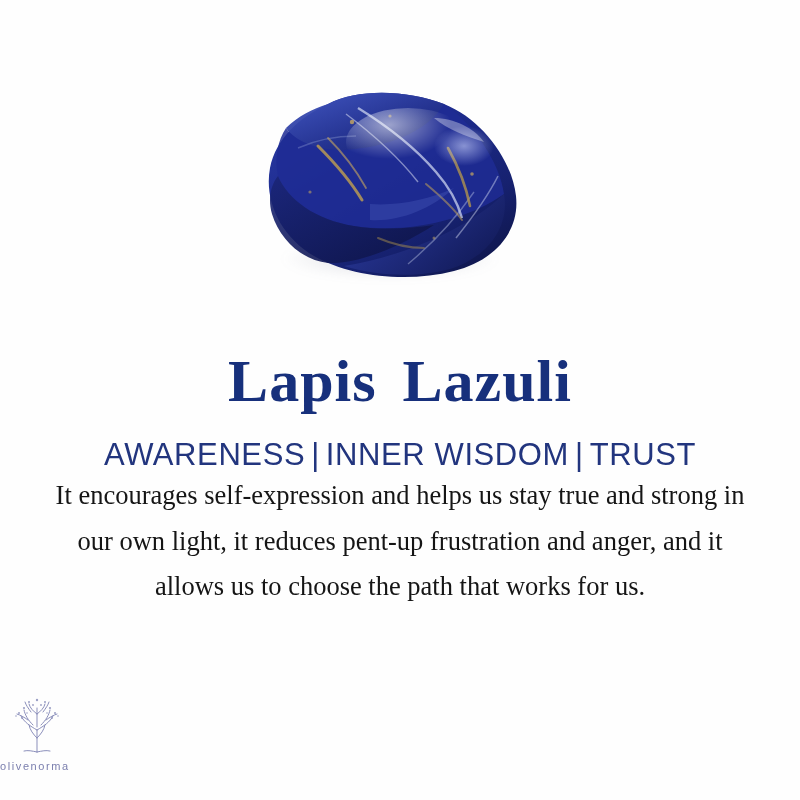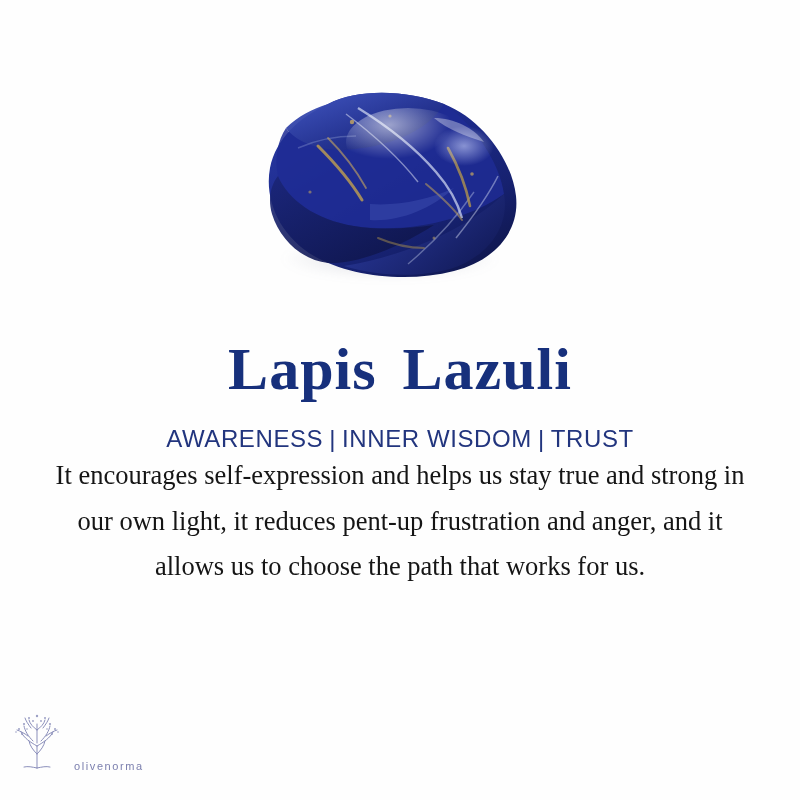--- a/index.html
+++ b/index.html
@@ -46,34 +46,34 @@
     filter: blur(4px);
   }
   .stone-svg {
     position: absolute;
     left: 0;
     top: 0;
   }
 
   
   .title {
-    margin-top: 18px;
+    margin-top: 30px;
     font-family: "Liberation Serif", serif;
     font-size: 60px;
     font-weight: 700;
     color: #17307c;
     letter-spacing: 1px;
     line-height: 1.05;
     text-align: center;
     word-spacing: 10px;
   }
   .subtitle {
     margin-top: 24px;
     font-family: "Liberation Sans", sans-serif;
-    font-size: 24px;
+    font-size: 31px;
     font-weight: 400;
     color: #22357e;
     letter-spacing: 0.6px;
     text-align: center;
   }
   .subtitle .sep {
     color: #22357e;
     padding: 0 6px;
     font-weight: 300;
   }
@@ -86,22 +86,22 @@
     color: #151515;
   }
 
   
   .logo-block {
     position: absolute;
     left: 0;
     bottom: 28px;
     width: 754px;
     display: flex;
-    flex-direction: row;
-    align-items: flex-end;
+    flex-direction: column;
+    align-items: flex-start;
   }
   .logo-mark {
     width: 74px;
     height: 62px;
     display: block;
   }
   .logo-text {
     margin-top: 4px;
     font-family: "Liberation Sans", sans-serif;
     font-size: 11px;

